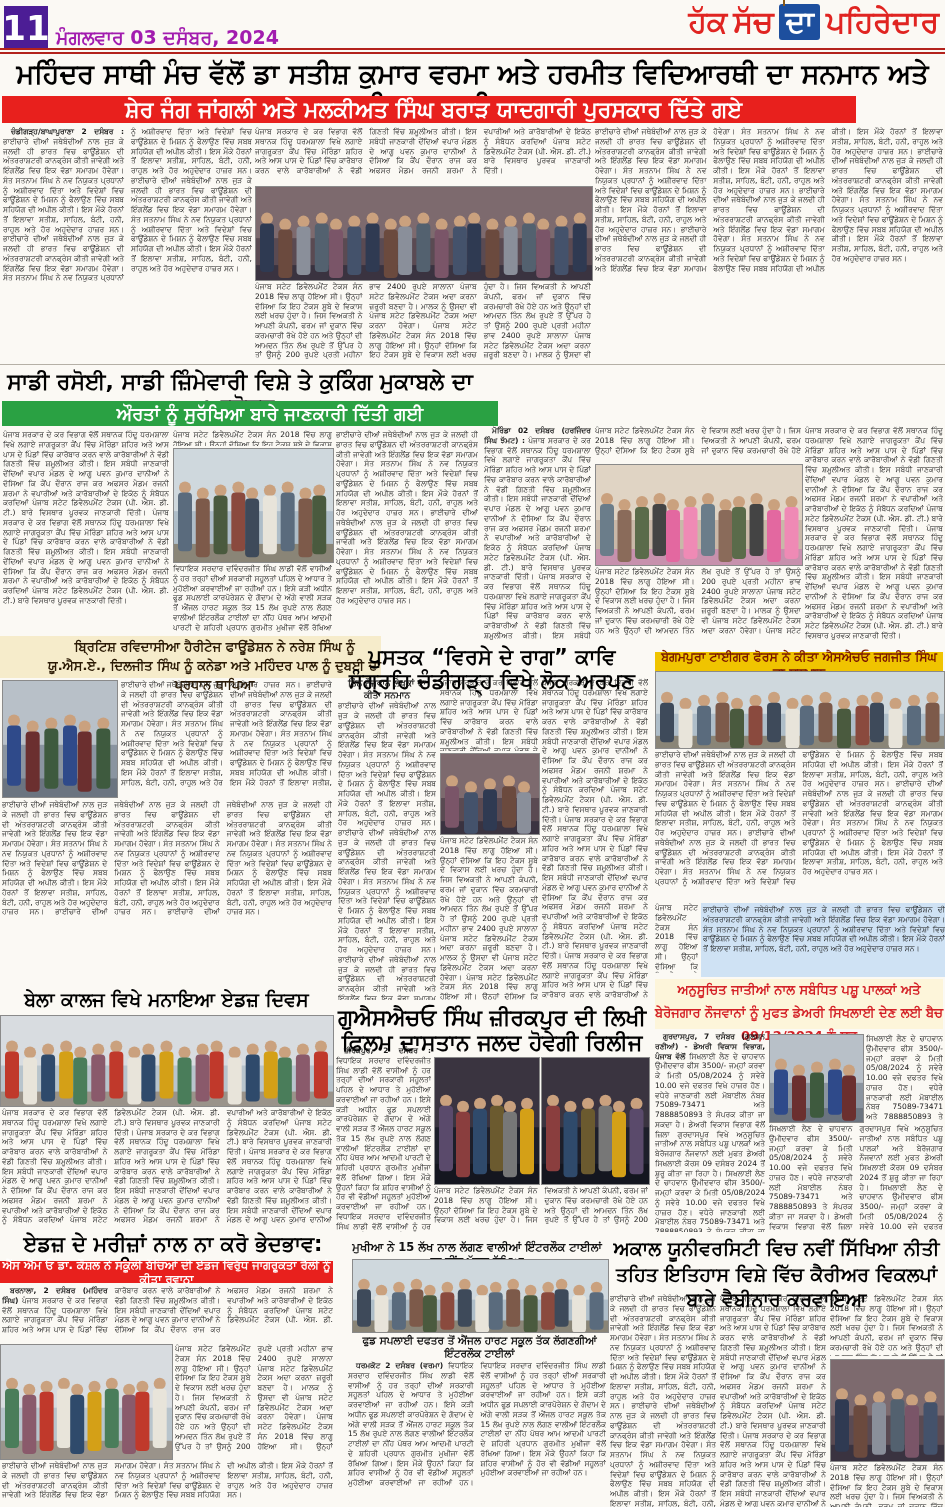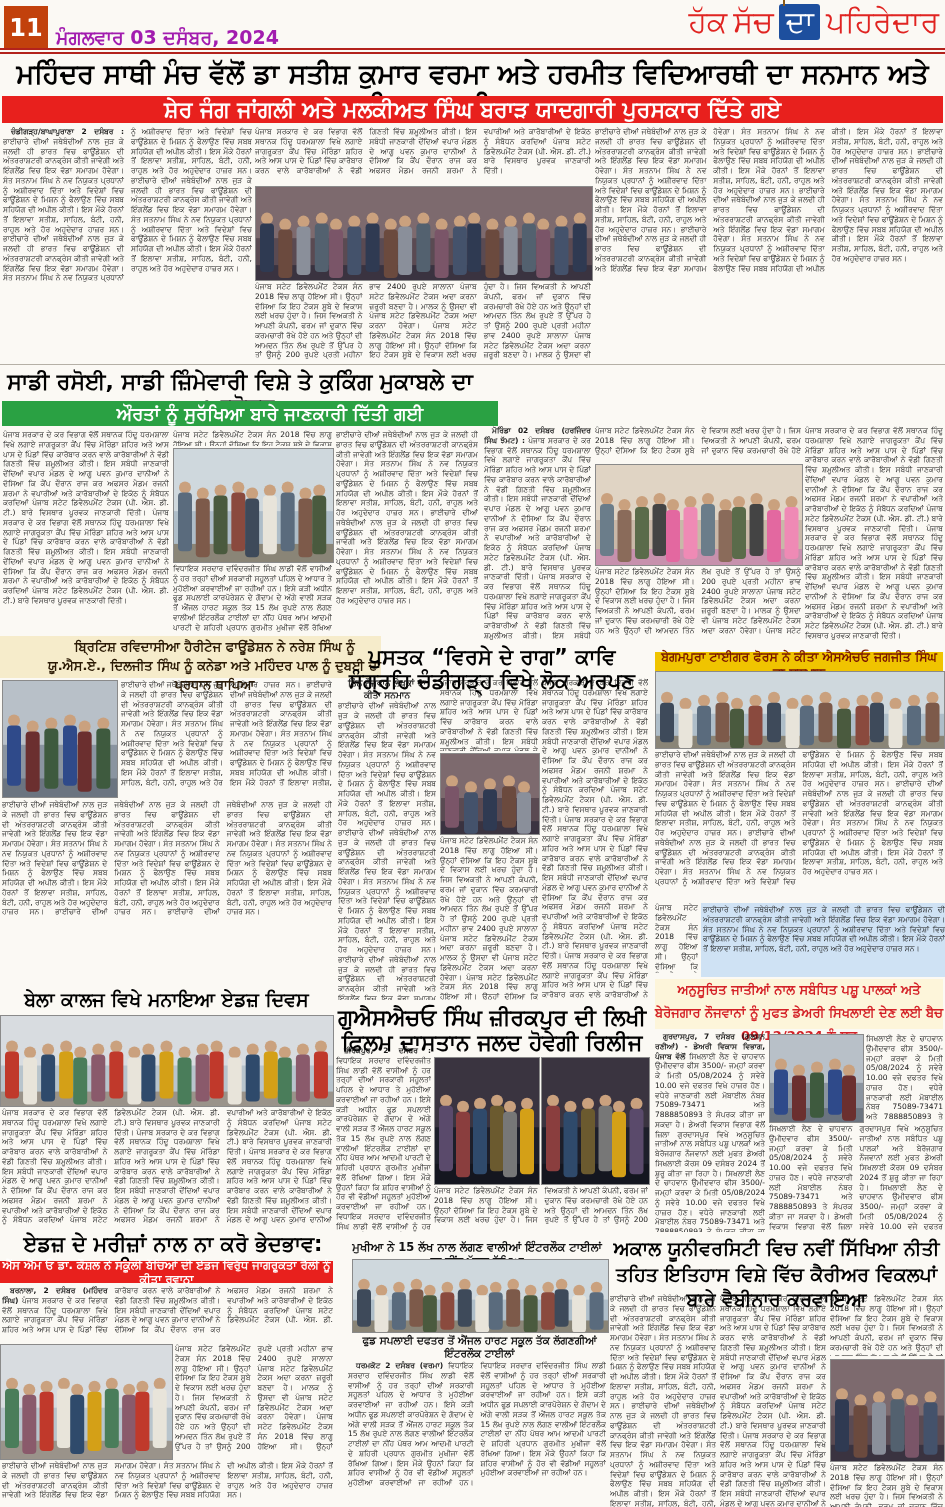--- a/index.html
+++ b/index.html
@@ -1,23 +1,23 @@
 <!DOCTYPE html>
 <html><head>
 <meta charset="utf-8">
 <style>
   html,body{margin:0;padding:0;background:#e9e6df;}
   .page{position:relative;width:945px;height:1507px;background:#fbf9f4;
         font-family:"DejaVu Sans",sans-serif;color:#151515;overflow:hidden;margin:0 auto;}
   .abs{position:absolute;}
   
-  .pagenum{background:#c2410c;color:#fff;font-weight:bold;font-size:24px;
+  .pagenum{background:#4c1d95;color:#fff;font-weight:bold;font-size:34px;
            display:flex;align-items:center;justify-content:center;}
   .date{font-weight:bold;font-size:19px;color:#a21caf;}
-  .masthead{display:flex;align-items:center;gap:6px;font-weight:normal;font-size:30px;color:#e02421;margin-left:32px;}
+  .masthead{display:flex;align-items:center;gap:6px;font-weight:bold;font-size:30px;color:#e02421;margin-left:32px;}
   .masthead .da{background:#1d4f9e;color:#fff;padding:0 6px;border-radius:3px;position:relative;}
   .rule{background:#b3221c;}
   
   .hl{font-weight:bold;color:#000;text-align:center;}
   .kicker{background:#e8201d;color:#fff;font-weight:bold;text-align:center;
           display:flex;align-items:center;justify-content:center;}
   .greenbar{background:#2aa143;color:#fff;font-weight:bold;text-align:center;
             display:flex;align-items:center;justify-content:center;padding-left:40px;}
   .yellowbar{background:#f0c400;color:#7a1600;font-weight:bold;text-align:center;
              display:flex;align-items:center;justify-content:center;}
@@ -49,21 +49,21 @@
         <polygon points="4,1 20,5 4,10" fill="#f7b500" stroke="#d88f00" stroke-width="1"></polygon>
       </svg>
       <span>ਦਾ</span>
     </span>
     <span>ਪਹਿਰੇਦਾਰ</span>
   </div>
   <div class="abs rule" style="left:0;top:48px;width:945px;height:2px;"></div>
   <div class="abs rule" style="left:0;top:52px;width:945px;height:1.5px;"></div>
 
   <div class="abs hl" style="left:2px;top:58px;width:941px;height:36px;font-size:27px;">ਮਹਿੰਦਰ ਸਾਥੀ ਮੰਚ ਵੱਲੋਂ ਡਾ ਸਤੀਸ਼ ਕੁਮਾਰ ਵਰਮਾ ਅਤੇ ਹਰਮੀਤ ਵਿਦਿਆਰਥੀ ਦਾ ਸਨਮਾਨ ਅਤੇ ਵਿਸ਼ਾਲ ਕਵੀ ਦਰਬਾਰ</div>
-  <div class="abs kicker" style="left:2px;top:96px;width:941px;height:27px;font-size:22px;">ਸ਼ੇਰ ਜੰਗ ਜਾਂਗਲੀ ਅਤੇ ਮਲਕੀਅਤ ਸਿੰਘ ਬਰਾੜ ਯਾਦਗਾਰੀ ਪੁਰਸਕਾਰ ਦਿੱਤੇ ਗਏ</div>
+  <div class="abs kicker" style="left:2px;top:96px;width:845px;height:27px;font-size:22px;padding-left:9px;">ਸ਼ੇਰ ਜੰਗ ਜਾਂਗਲੀ ਅਤੇ ਮਲਕੀਅਤ ਸਿੰਘ ਬਰਾੜ ਯਾਦਗਾਰੀ ਪੁਰਸਕਾਰ ਦਿੱਤੇ ਗਏ</div>
 
   <div class="abs bt cols" style="left:3px;top:127px;width:249px;height:235px;column-count:2;">
     <span class="dl">ਚੰਡੀਗੜ੍ਹ/ਬਾਘਾਪੁਰਾਣਾ 2 ਦਸੰਬਰ :</span>
     <span> ਭਾਈਚਾਰੇ ਦੀਆਂ ਜਥੇਬੰਦੀਆਂ ਨਾਲ ਜੁੜ ਕੇ ਜਲਦੀ ਹੀ ਭਾਰਤ ਵਿਚ ਫਾਊਂਡੇਸ਼ਨ ਦੀ ਅੰਤਰਰਾਸ਼ਟਰੀ ਕਾਨਫ੍ਰੰਸ ਕੀਤੀ ਜਾਵੇਗੀ ਅਤੇ ਇੰਗਲੈਂਡ ਵਿਚ ਇਕ ਵੱਡਾ ਸਮਾਗਮ ਹੋਵੇਗਾ। ਸੰਤ ਸਤਨਾਮ ਸਿੰਘ ਨੇ ਨਵ ਨਿਯੁਕਤ ਪ੍ਰਧਾਨਾਂ ਨੂੰ ਅਸ਼ੀਰਵਾਦ ਦਿੱਤਾ ਅਤੇ ਵਿਦੇਸ਼ਾਂ ਵਿਚ ਫਾਊਂਡੇਸ਼ਨ ਦੇ ਮਿਸ਼ਨ ਨੂੰ ਫੈਲਾਉਣ ਵਿੱਚ ਸਬਬ ਸਹਿਯੋਗ ਦੀ ਅਪੀਲ ਕੀਤੀ। ਇਸ ਮੌਕੇ ਹੋਰਨਾਂ ਤੋਂ ਇਲਾਵਾ ਸਤੀਸ਼, ਸਾਹਿਲ, ਬੰਟੀ, ਹਨੀ, ਰਾਹੁਲ ਅਤੇ ਹੋਰ ਅਹੁਦੇਦਾਰ ਹਾਜ਼ਰ ਸਨ।  ਭਾਈਚਾਰੇ ਦੀਆਂ ਜਥੇਬੰਦੀਆਂ ਨਾਲ ਜੁੜ ਕੇ ਜਲਦੀ ਹੀ ਭਾਰਤ ਵਿਚ ਫਾਊਂਡੇਸ਼ਨ ਦੀ ਅੰਤਰਰਾਸ਼ਟਰੀ ਕਾਨਫ੍ਰੰਸ ਕੀਤੀ ਜਾਵੇਗੀ ਅਤੇ ਇੰਗਲੈਂਡ ਵਿਚ ਇਕ ਵੱਡਾ ਸਮਾਗਮ ਹੋਵੇਗਾ। ਸੰਤ ਸਤਨਾਮ ਸਿੰਘ ਨੇ ਨਵ ਨਿਯੁਕਤ ਪ੍ਰਧਾਨਾਂ ਨੂੰ ਅਸ਼ੀਰਵਾਦ ਦਿੱਤਾ ਅਤੇ ਵਿਦੇਸ਼ਾਂ ਵਿਚ ਫਾਊਂਡੇਸ਼ਨ ਦੇ ਮਿਸ਼ਨ ਨੂੰ ਫੈਲਾਉਣ ਵਿੱਚ ਸਬਬ ਸਹਿਯੋਗ ਦੀ ਅਪੀਲ ਕੀਤੀ। ਇਸ ਮੌਕੇ ਹੋਰਨਾਂ ਤੋਂ ਇਲਾਵਾ ਸਤੀਸ਼, ਸਾਹਿਲ, ਬੰਟੀ, ਹਨੀ, ਰਾਹੁਲ ਅਤੇ ਹੋਰ ਅਹੁਦੇਦਾਰ ਹਾਜ਼ਰ ਸਨ।  ਭਾਈਚਾਰੇ ਦੀਆਂ ਜਥੇਬੰਦੀਆਂ ਨਾਲ ਜੁੜ ਕੇ ਜਲਦੀ ਹੀ ਭਾਰਤ ਵਿਚ ਫਾਊਂਡੇਸ਼ਨ ਦੀ ਅੰਤਰਰਾਸ਼ਟਰੀ ਕਾਨਫ੍ਰੰਸ ਕੀਤੀ ਜਾਵੇਗੀ ਅਤੇ ਇੰਗਲੈਂਡ ਵਿਚ ਇਕ ਵੱਡਾ ਸਮਾਗਮ ਹੋਵੇਗਾ। ਸੰਤ ਸਤਨਾਮ ਸਿੰਘ ਨੇ ਨਵ ਨਿਯੁਕਤ ਪ੍ਰਧਾਨਾਂ ਨੂੰ ਅਸ਼ੀਰਵਾਦ ਦਿੱਤਾ ਅਤੇ ਵਿਦੇਸ਼ਾਂ ਵਿਚ ਫਾਊਂਡੇਸ਼ਨ ਦੇ ਮਿਸ਼ਨ ਨੂੰ ਫੈਲਾਉਣ ਵਿੱਚ ਸਬਬ ਸਹਿਯੋਗ ਦੀ ਅਪੀਲ ਕੀਤੀ। ਇਸ ਮੌਕੇ ਹੋਰਨਾਂ ਤੋਂ ਇਲਾਵਾ ਸਤੀਸ਼, ਸਾਹਿਲ, ਬੰਟੀ, ਹਨੀ, ਰਾਹੁਲ ਅਤੇ ਹੋਰ ਅਹੁਦੇਦਾਰ ਹਾਜ਼ਰ ਸਨ।  </span>
   </div>
   <div class="abs bt cols" style="left:255px;top:127px;width:336px;height:57px;column-count:3;">
     <span> ਪੰਜਾਬ ਸਰਕਾਰ ਦੇ ਕਰ ਵਿਭਾਗ ਵੱਲੋਂ ਸਥਾਨਕ ਹਿੰਦੂ ਧਰਮਸ਼ਾਲਾ ਵਿਖੇ ਲਗਾਏ ਜਾਗਰੂਕਤਾ ਕੈਂਪ ਵਿੱਚ ਮੋਰਿੰਡਾ ਸ਼ਹਿਰ ਅਤੇ ਆਸ ਪਾਸ ਦੇ ਪਿੰਡਾਂ ਵਿੱਚ ਕਾਰੋਬਾਰ ਕਰਨ ਵਾਲੇ ਕਾਰੋਬਾਰੀਆਂ ਨੇ ਵੱਡੀ ਗਿਣਤੀ ਵਿੱਚ ਸ਼ਮੂਲੀਅਤ ਕੀਤੀ। ਇਸ ਸਬੰਧੀ ਜਾਣਕਾਰੀ ਦੇਂਦਿਆਂ ਵਪਾਰ ਮੰਡਲ ਦੇ ਆਗੂ ਪਵਨ ਕੁਮਾਰ ਦਾਨੀਆਂ ਨੇ ਦੱਸਿਆ ਕਿ ਕੈਂਪ ਦੌਰਾਨ ਰਾਜ ਕਰ ਅਫਸਰ ਮੈਡਮ ਰਜਨੀ ਸ਼ਰਮਾ ਨੇ ਵਪਾਰੀਆਂ ਅਤੇ ਕਾਰੋਬਾਰੀਆਂ ਦੇ ਇਕੱਠ ਨੂੰ ਸੰਬੋਧਨ ਕਰਦਿਆਂ ਪੰਜਾਬ ਸਟੇਟ ਡਿਵੈਲਪਮੈਂਟ ਟੈਕਸ (ਪੀ. ਐਸ. ਡੀ. ਟੀ.) ਬਾਰੇ ਵਿਸਥਾਰ ਪੂਰਵਕ ਜਾਣਕਾਰੀ ਦਿੱਤੀ।  </span>
   </div>
   <div class="abs photo" style="left:255px;top:186px;width:336px;height:93px;"><svg width="336" height="93" xmlns="http://www.w3.org/2000/svg">
         <rect width="336" height="93" fill="#5a4a52"></rect>

